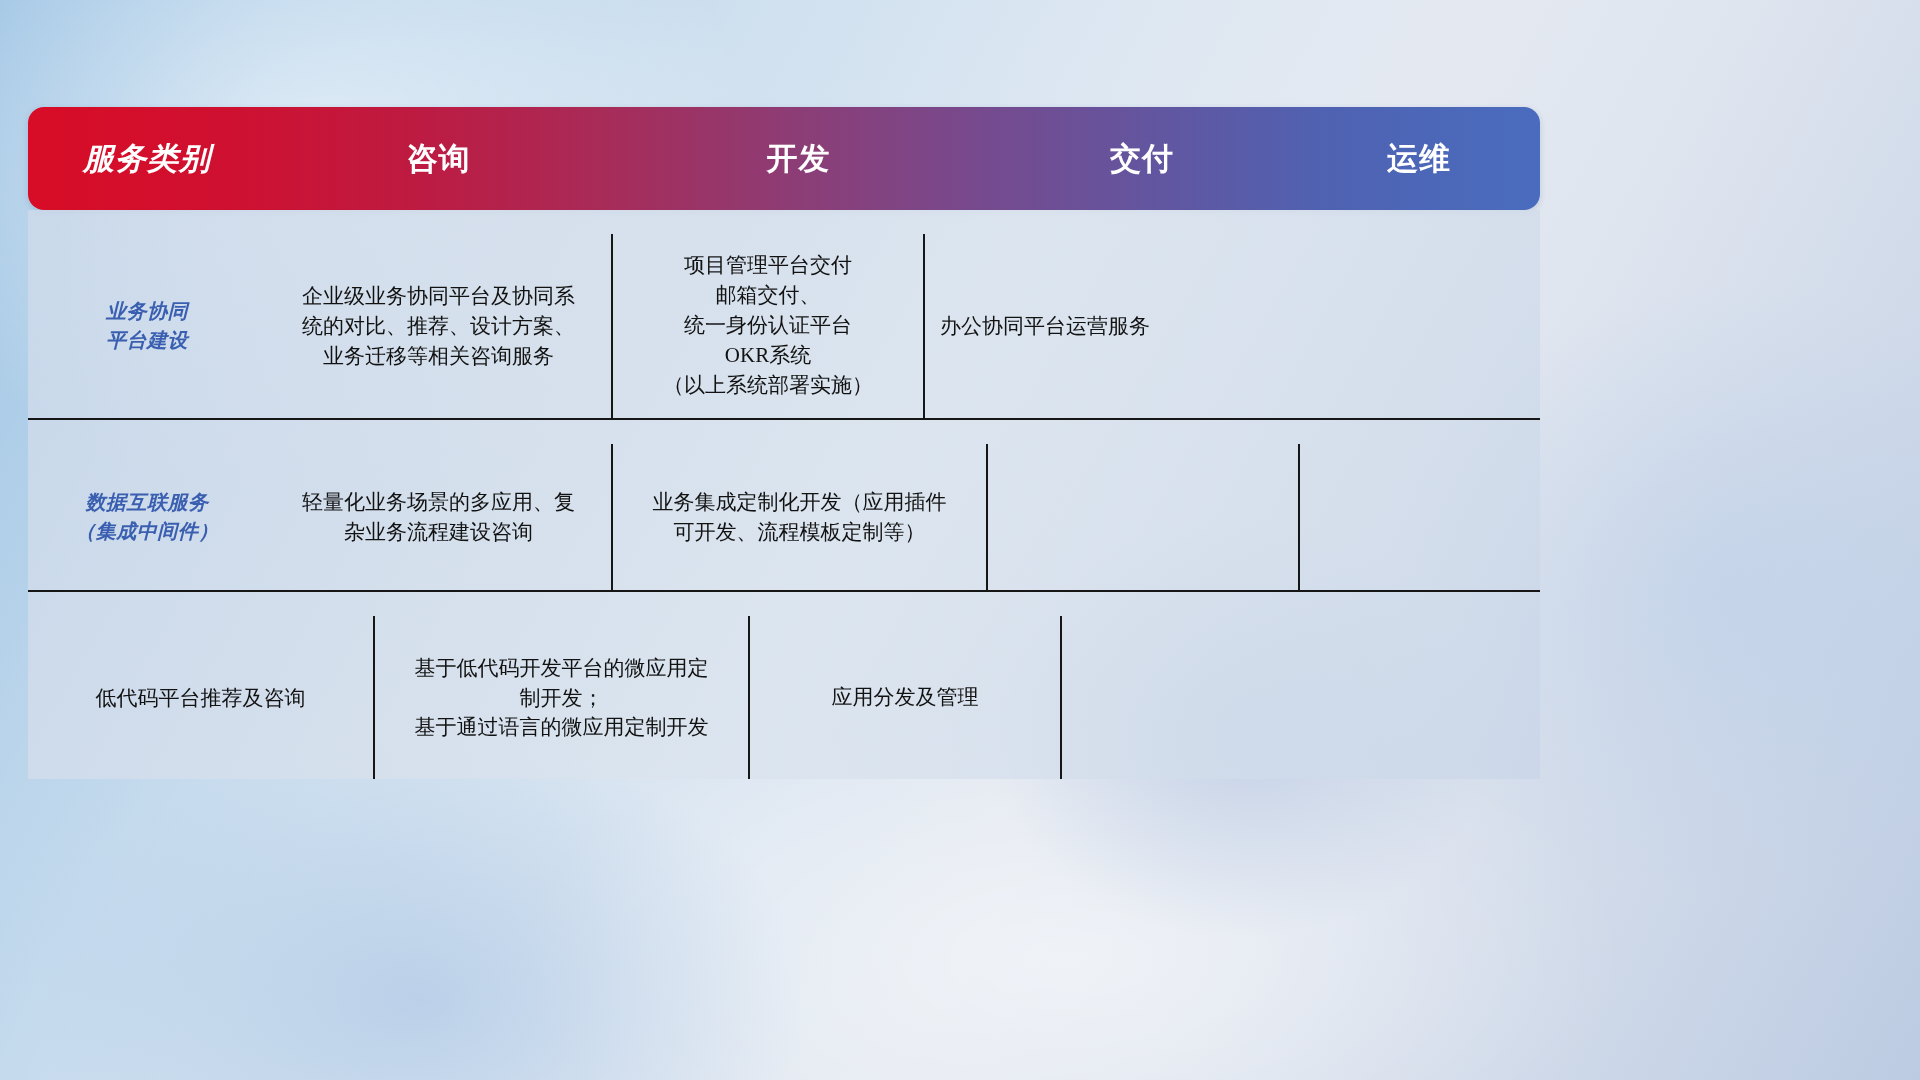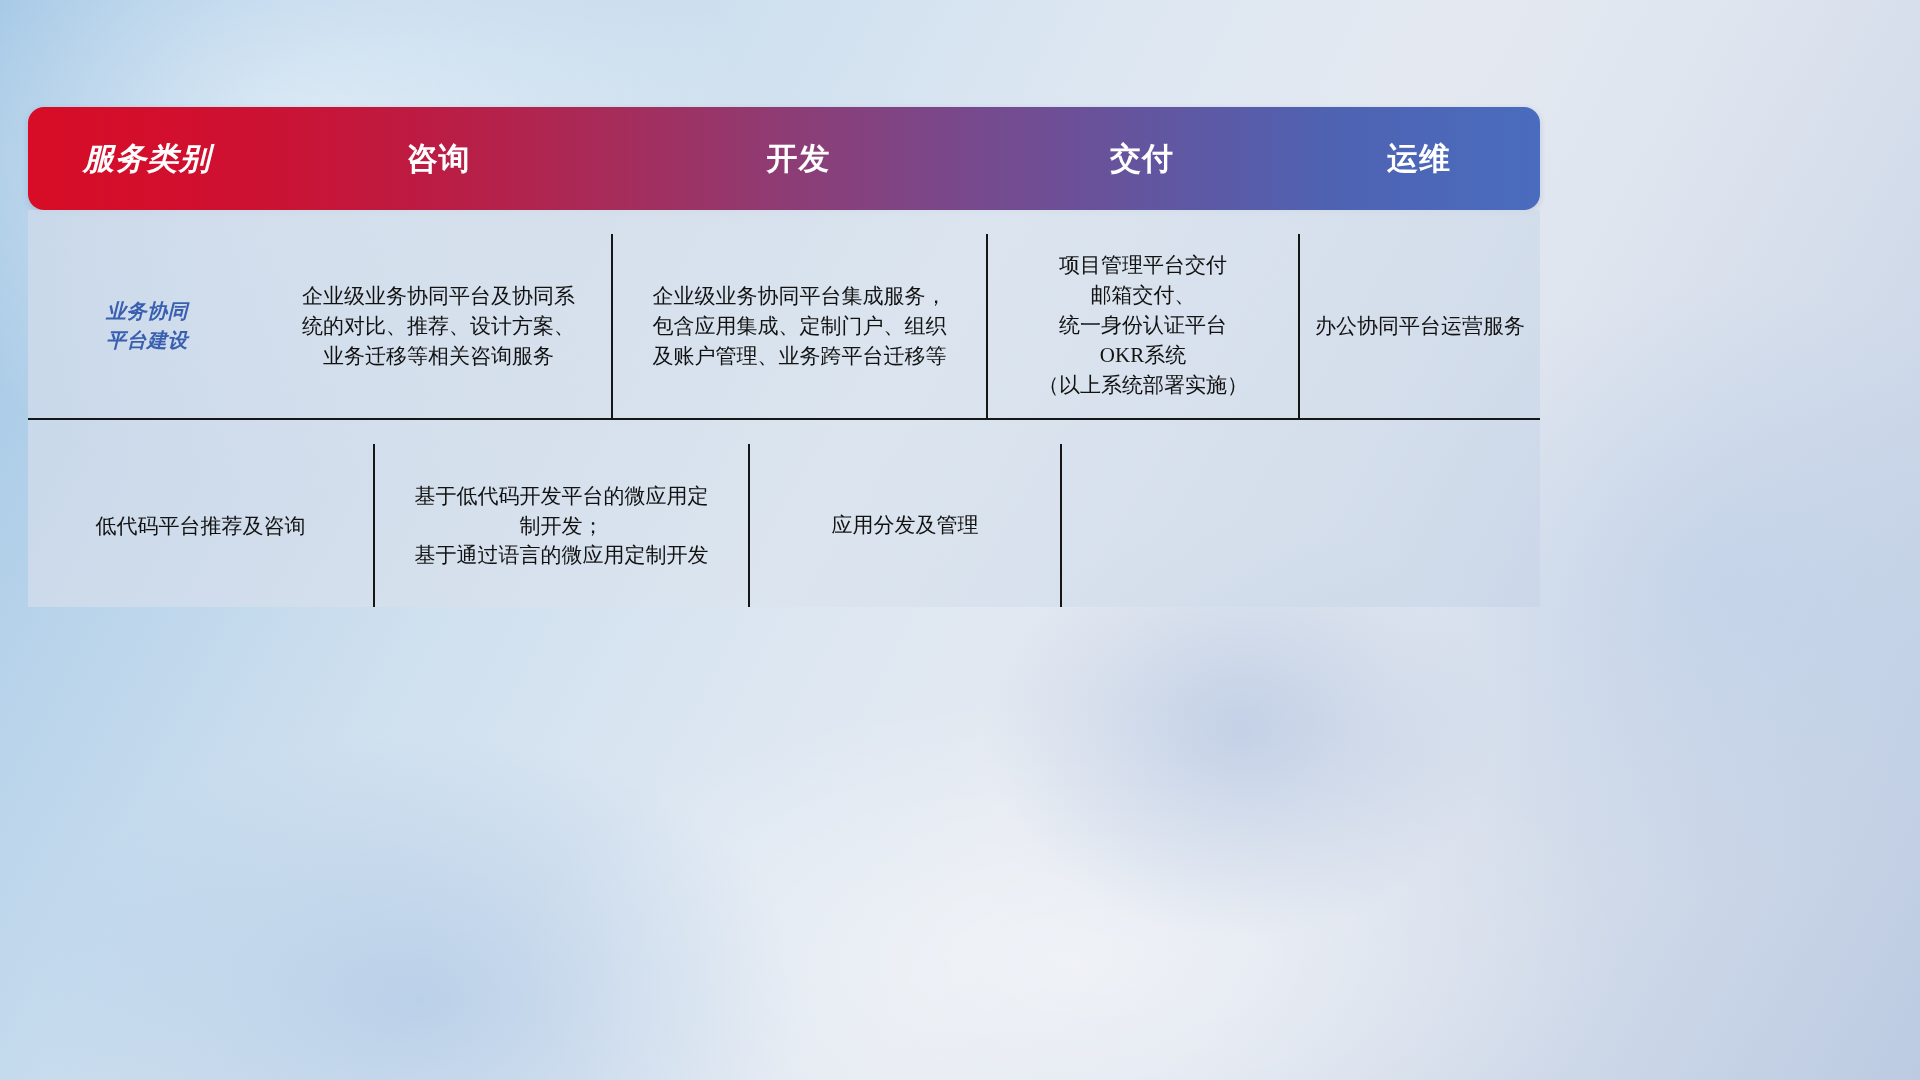--- a/index.html
+++ b/index.html
@@ -174,31 +174,38 @@
   </div>
 
   <div id="table-body">
 
     <div class="trow r0">
       <div class="tcell cat c0">业务协同
 平台建设</div>
       <div class="tcell c1">企业级业务协同平台及协同系
 统的对比、推荐、设计方案、
 业务迁移等相关咨询服务</div>
-      <div class="tcell c2 vline">企业级业务协同平台集成服务，
-包含应用集成、定制门户、组织
-及账户管理、业务跨平台迁移等</div>
       <div class="tcell c3 vline">项目管理平台交付
 邮箱交付、
 统一身份认证平台
 OKR系统
 （以上系统部署实施）</div>
       <div class="tcell c4 vline">办公协同平台运营服务</div>
     </div>
 
+    <div class="trow r1">
+      <div class="tcell cat c0">数据互联服务
+（集成中间件）</div>
+      <div class="tcell c1">轻量化业务场景的多应用、复
+杂业务流程建设咨询</div>
+      <div class="tcell c2 vline">业务集成定制化开发（应用插件
+可开发、流程模板定制等）</div>
+      <div class="tcell c3 vline"></div>
+      <div class="tcell c4 vline"></div>
+    </div>
 
     <div class="trow r2">
       <div class="tcell c1">低代码平台推荐及咨询</div>
       <div class="tcell c2 vline">基于低代码开发平台的微应用定
 制开发；
 基于通过语言的微应用定制开发</div>
       <div class="tcell c3 vline">应用分发及管理</div>
       <div class="tcell c4 vline"></div>
     </div>
 

